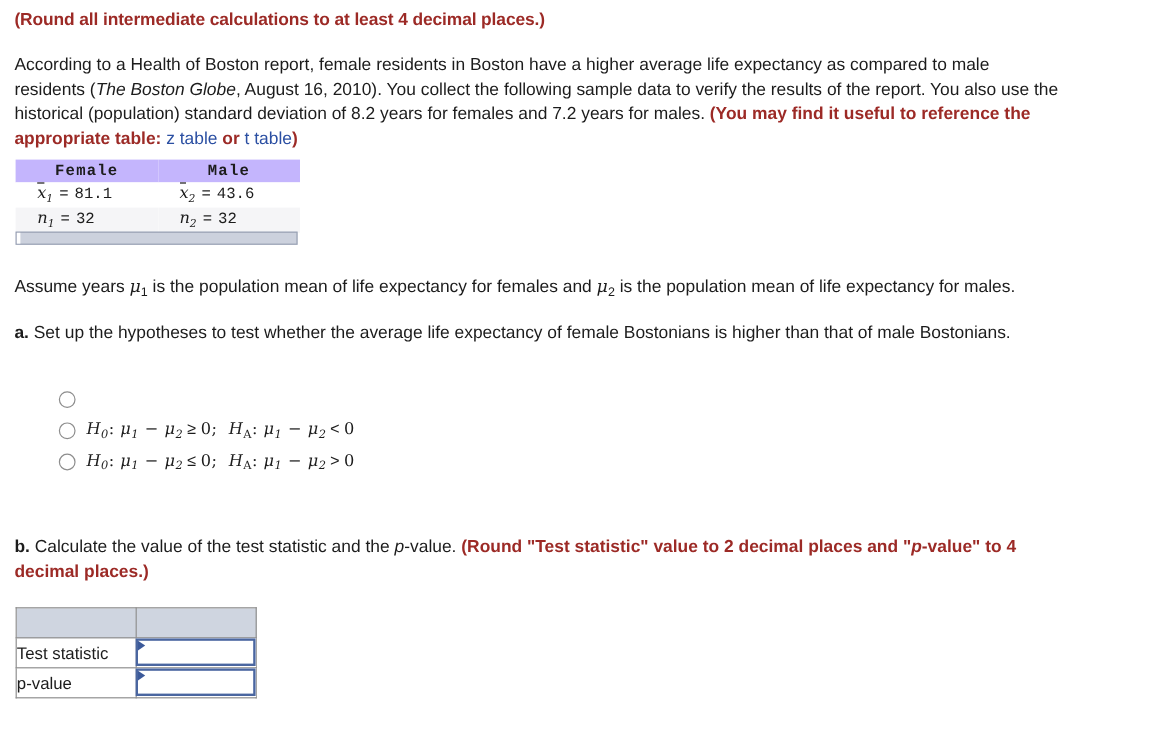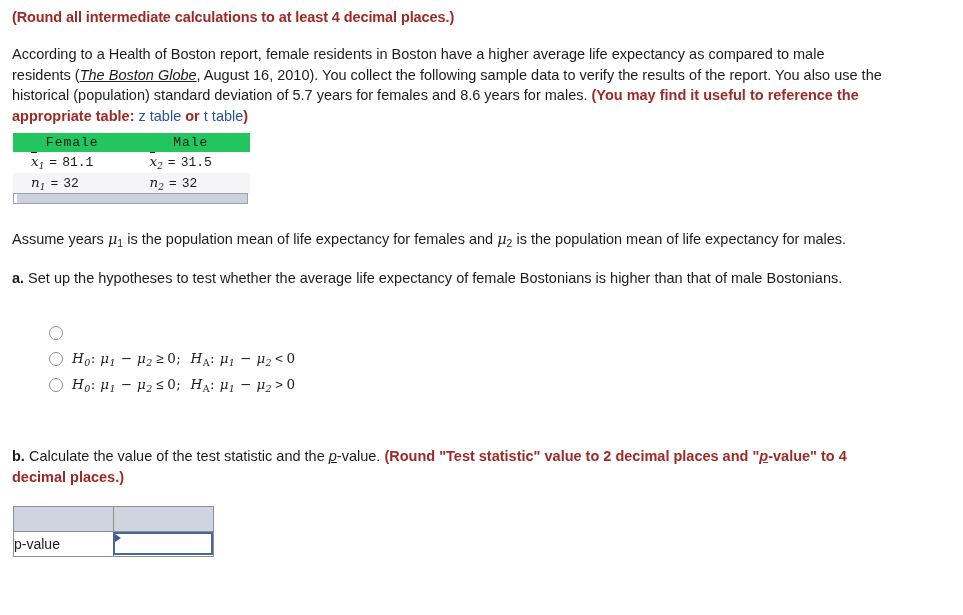--- a/index.html
+++ b/index.html
@@ -29,21 +29,21 @@
     font-weight: bold;
     color: #9c2a26;
     letter-spacing: -0.1px;
   }
   .para {
     position: absolute;
     left: 12px;
     line-height: 20.5px;
     color: #1c1c1c;
   }
-  .para .em { font-style: italic; text-decoration: underline; }
+  .para .em { font-style: italic; }
   .red { color: #9c2a26; font-weight: bold; }
   .lnk {
     color: #2b4fa2;
     font-weight: normal;
     cursor: pointer;
   }
   .sub { font-size: 0.72em; vertical-align: -0.32em; }
   .mu  { font-style: italic; font-family: "DejaVu Serif", serif; }
 
   
@@ -54,22 +54,22 @@
     width: 237px;
   }
   table.data-table {
     border-collapse: collapse;
     width: 237px;
     font-family: "Liberation Mono", monospace;
     font-size: 13px;
     table-layout: fixed;
   }
   table.data-table th {
-    background: #22c55e;
-    font-weight: normal;
+    background: #c4b5fd;
+    font-weight: bold;
     height: 19px;
     text-align: center;
     color: #1c1c1c;
     letter-spacing: 1px;
     padding: 0;
   }
   table.data-table td {
     height: 21px;
     padding: 0 0 0 18px;
     color: #1c1c1c;
@@ -212,42 +212,42 @@
 </head>
 <body>
 
 <div class="page">
 
   <div class="note-red" style="top:9px;text-align:right;">(Round all intermediate calculations to at least 4 decimal places.)</div>
 
   <div class="para" style="top:44px; width:940px;">
     <span>According to a Health of Boston report, female residents in Boston have a higher average life expectancy as compared to male</span><br>
     <span>residents (</span><span class="em">The Boston Globe</span><span>, August 16, 2010). You collect the following sample data to verify the results of the report. You also use the</span><br>
-    <span>historical (population) standard deviation of 5.7 years for females and 8.6 years for males. </span><span class="red">(You may find it useful to reference the</span><br>
+    <span>historical (population) standard deviation of 8.2 years for females and 7.2 years for males. </span><span class="red">(You may find it useful to reference the</span><br>
     <span class="red">appropriate table:</span>
     <span class="lnk">z table</span>
     <span class="red">or</span>
     <span class="lnk">t table</span><span class="red">)</span>
   </div>
 
   <div class="data-table-wrap">
     <table class="data-table">
       <thead>
         <tr>
           <th>Female</th>
           <th>Male</th>
         </tr>
       </thead>
       <tbody>
         <tr class="r-odd">
           <td>
             <span class="mvar"><span class="bar-over">x</span><span class="idx">1</span></span><span class="op">=</span><span>81.1</span>
           </td>
           <td>
-            <span class="mvar"><span class="bar-over">x</span><span class="idx">2</span></span><span class="op">=</span><span>31.5</span>
+            <span class="mvar"><span class="bar-over">x</span><span class="idx">2</span></span><span class="op">=</span><span>43.6</span>
           </td>
         </tr>
         <tr class="r-even">
           <td>
             <span class="mvar"><span>n</span><span class="idx">1</span></span><span class="op">=</span><span>32</span>
           </td>
           <td>
             <span class="mvar"><span>n</span><span class="idx">2</span></span><span class="op">=</span><span>32</span>
           </td>
         </tr>
@@ -296,20 +296,26 @@
   </div>
 
   <div class="ans-wrap">
     <table class="ans-table">
       <tbody>
         <tr>
           <td class="ans-head"></td>
           <td class="ans-head"></td>
         </tr>
         <tr>
+          <td class="ans-label">Test statistic</td>
+          <td class="ans-input-cell">
+            <div class="ans-input"></div>
+          </td>
+        </tr>
+        <tr>
           <td class="ans-label">p-value</td>
           <td class="ans-input-cell">
             <div class="ans-input"></div>
           </td>
         </tr>
       </tbody>
     </table>
   </div>
 
 </div>

